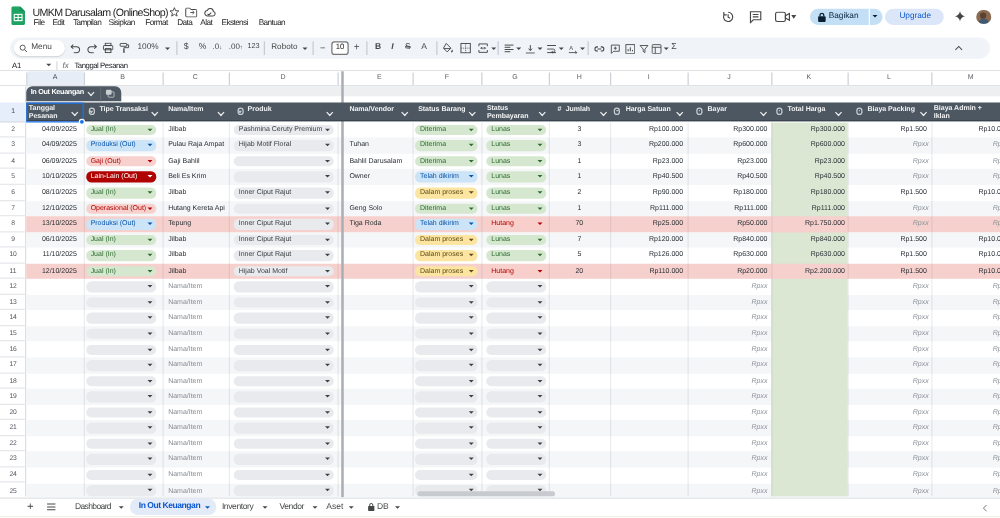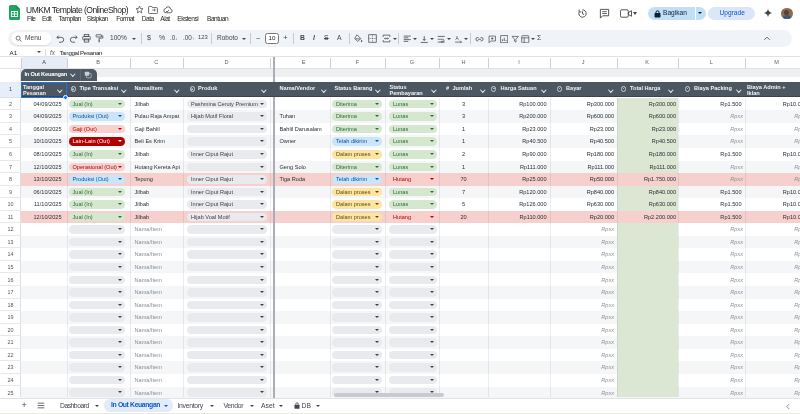--- a/index.html
+++ b/index.html
@@ -6,21 +6,21 @@
 .ic{position:absolute;}
 </style></head><body>
 <div id="p">
 <svg class="ic" style="left:9px;top:4.5px" width="11" height="15" viewBox="0 0 11 15">
 <path d="M1.5 0 H7 L11 4 V13.5 A1.5 1.5 0 0 1 9.5 15 H1.5 A1.5 1.5 0 0 1 0 13.5 V1.5 A1.5 1.5 0 0 1 1.5 0 Z" fill="#1ea362"></path>
 <path d="M7 0 L11 4 H7 Z" fill="#149456"></path>
 <rect x="2.4" y="6.5" width="6.2" height="5" fill="none" stroke="#fff" stroke-width="0.9"></rect>
 <line x1="2.4" y1="9" x2="8.6" y2="9" stroke="#fff" stroke-width="0.9"></line>
 <line x1="5.5" y1="6.5" x2="5.5" y2="11.5" stroke="#fff" stroke-width="0.9"></line>
     </svg>
-<div style="position:absolute;left:26px;top:4.6px;font-size:8.5px;color:#1f1f1f;font-weight:normal;white-space:nowrap;letter-spacing:-0.5px;">UMKM Template (OnlineShop)</div>
+<div style="position:absolute;left:26px;top:4.6px;font-size:8.5px;color:#1f1f1f;font-weight:normal;white-space:nowrap;letter-spacing:-0.5px;">UMKM Darusalam (OnlineShop)</div>
 <svg class="ic" style="left:134.5px;top:5px" width="9" height="9" viewBox="0 0 24 24">
       <path d="M12 17.3 6.2 21l1.6-6.6L2.6 9.9l6.8-.5L12 3l2.6 6.4 6.8.5-5.2 4.5L17.8 21z" fill="none" stroke="#444746" stroke-width="2"></path>
     </svg>
 <svg class="ic" style="left:148px;top:5.5px" width="10" height="8" viewBox="0 0 24 20">
       <path d="M1 3 a2 2 0 0 1 2-2 h6 l2 3 h10 a2 2 0 0 1 2 2 v11 a2 2 0 0 1-2 2 h-18 a2 2 0 0 1-2-2 z" fill="none" stroke="#444746" stroke-width="2"></path>
       <path d="M10 10 h7 M14.5 7 l3.5 3 -3.5 3" fill="none" stroke="#444746" stroke-width="1.8"></path>
     </svg>
 <svg class="ic" style="left:162px;top:6px" width="11" height="8" viewBox="0 0 26 18">
       <path d="M20.5 7 a6 6 0 0 0-11.6-1.6 A5 5 0 0 0 10 15.5 h10 a4.3 4.3 0 0 0 .5-8.5 z" fill="none" stroke="#444746" stroke-width="2"></path>
       <path d="M9.5 11.4 l2.5 2.4 4.5-4.6" fill="none" stroke="#444746" stroke-width="2"></path>

